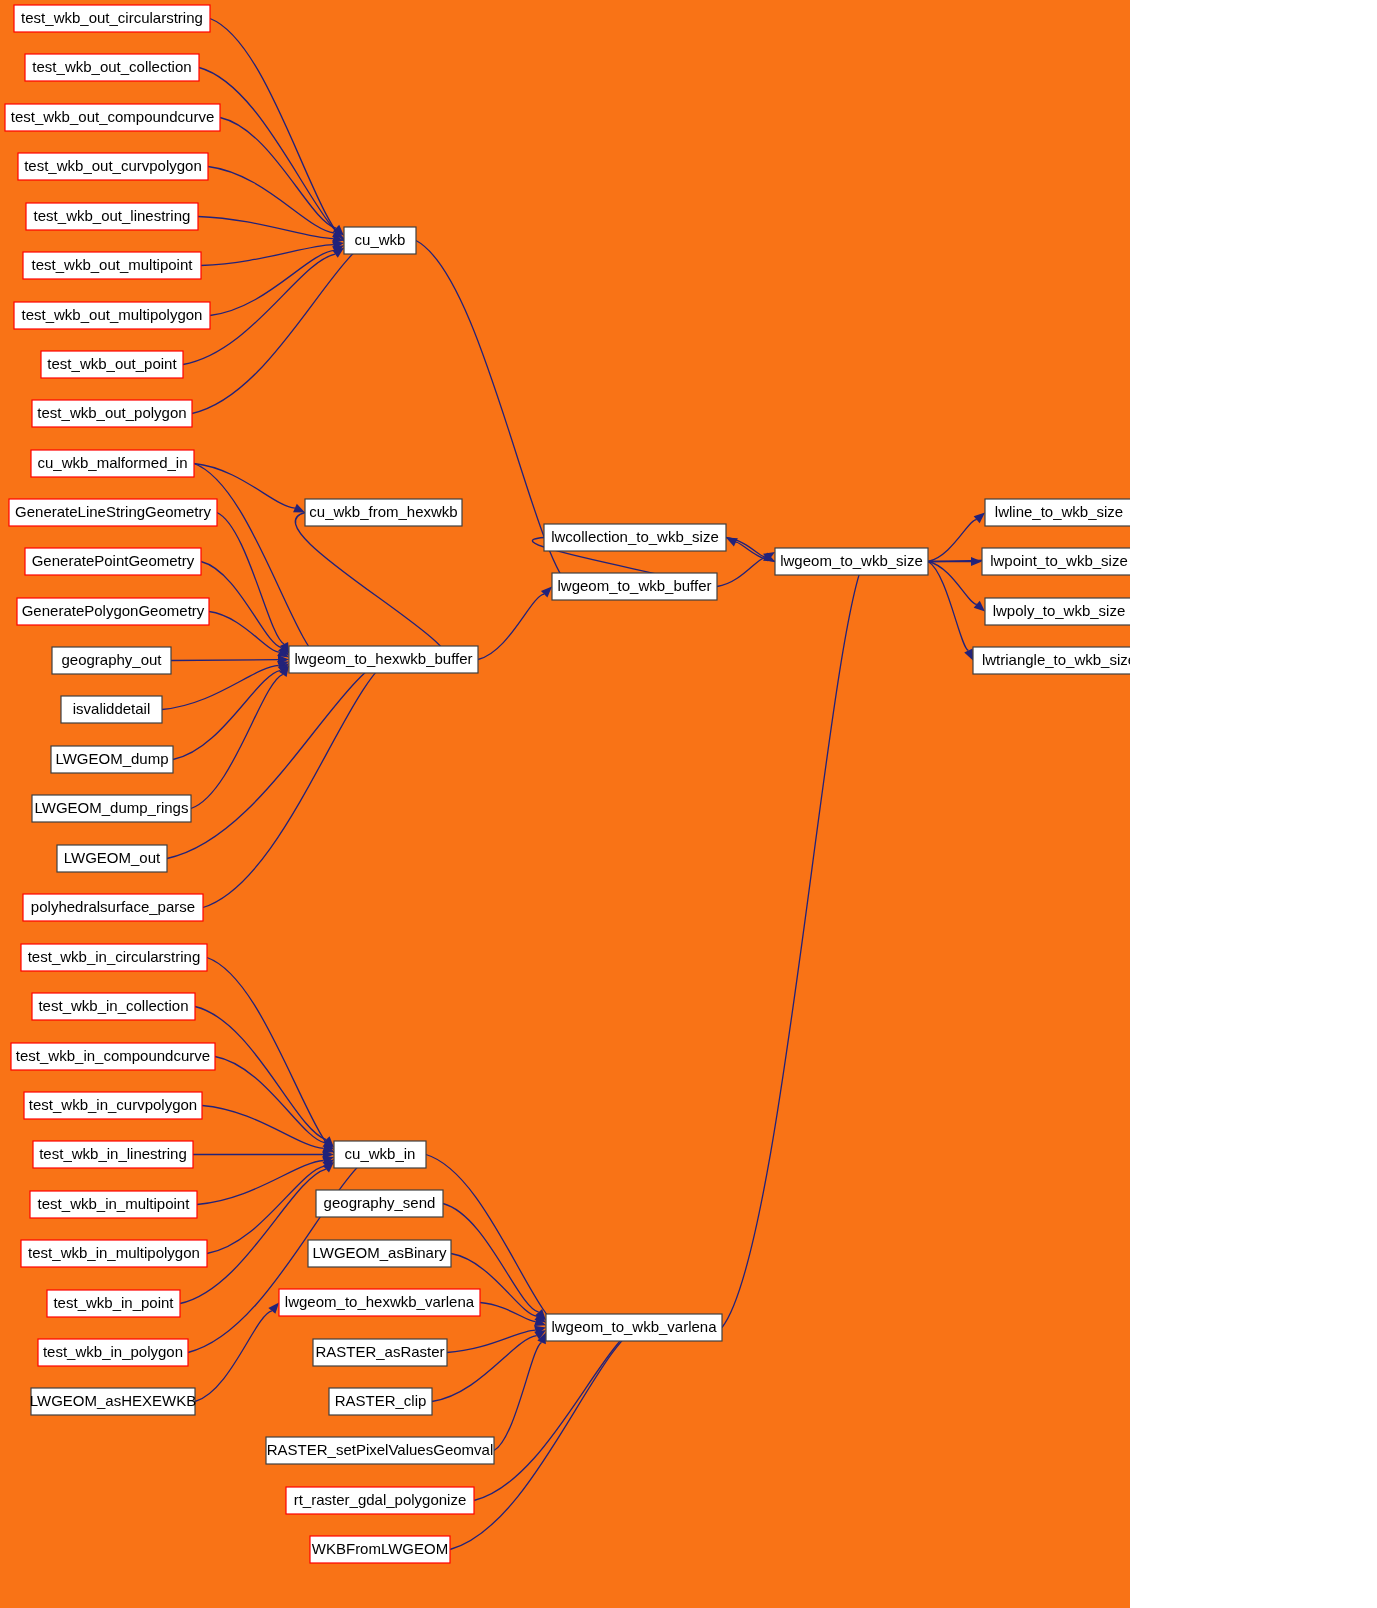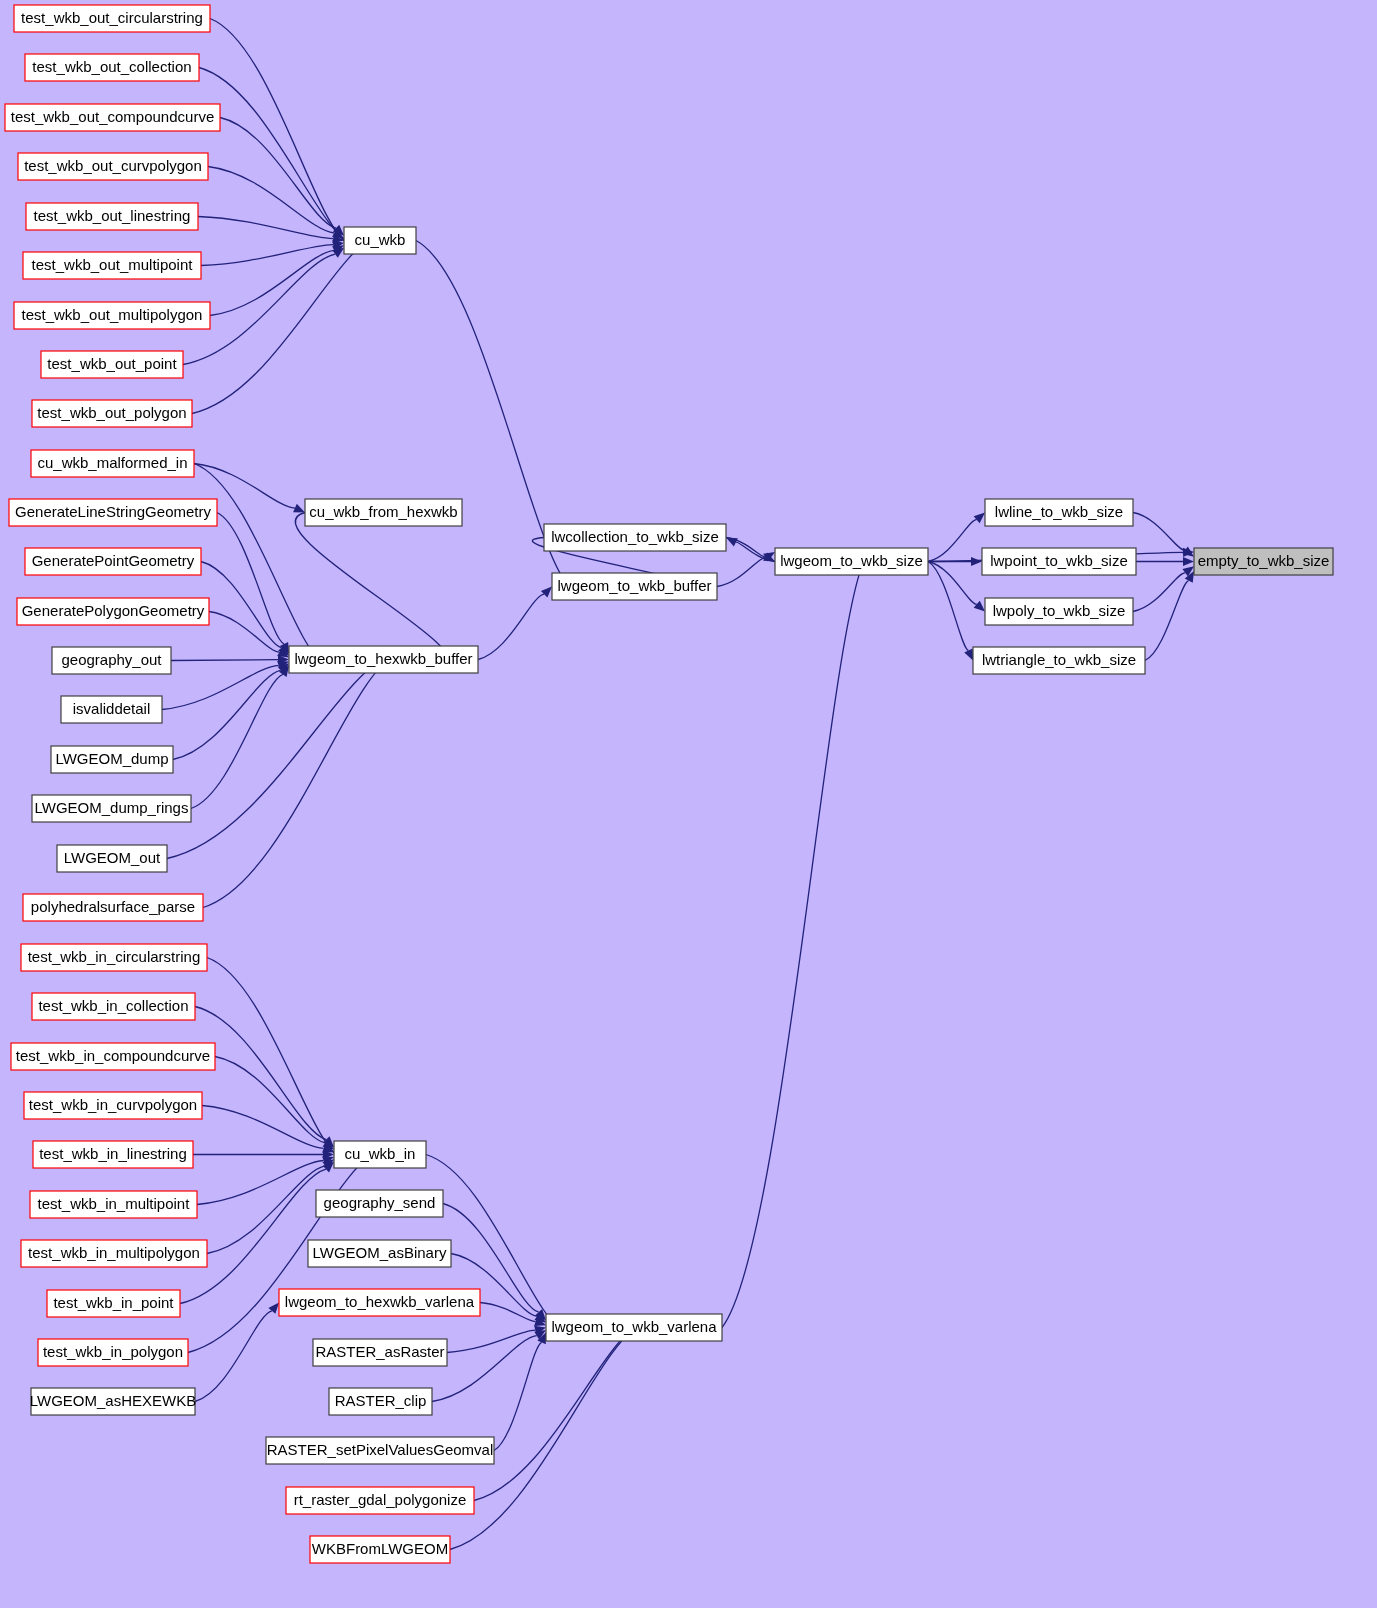--- a/index.html
+++ b/index.html
@@ -1,17 +1,17 @@
 <!DOCTYPE html>
 <html><head>
 <meta charset="utf-8">
 <style>
   html,body{margin:0;padding:0;background:#ffffff;}
   body{font-family:"Liberation Sans",sans-serif;}
-  #graph-root{position:relative;width:1377px;height:1608px;background:#c4b5fd;overflow:hidden;}
+  #graph-root{position:relative;width:1130px;height:1608px;background:#f97316;overflow:hidden;}
   svg#callgraph{position:absolute;left:0;top:0;width:1377px;height:1608px;display:block;}
   .node-rect{fill:#ffffff;stroke-width:1.2;}
   .node-rect.red{stroke:#ff0000;}
   .node-rect.black{stroke:#404040;}
   .node-rect.hl{fill:#bfbfbf;stroke:#404040;}
   .node-label{font-family:"Liberation Sans",sans-serif;font-size:15px;fill:#000000;
                dominant-baseline:middle;text-anchor:middle;}
   .edge{fill:none;stroke:#22227a;stroke-width:1.3;}
   .arrowhead{fill:#22227a;stroke:none;}
 </style>

